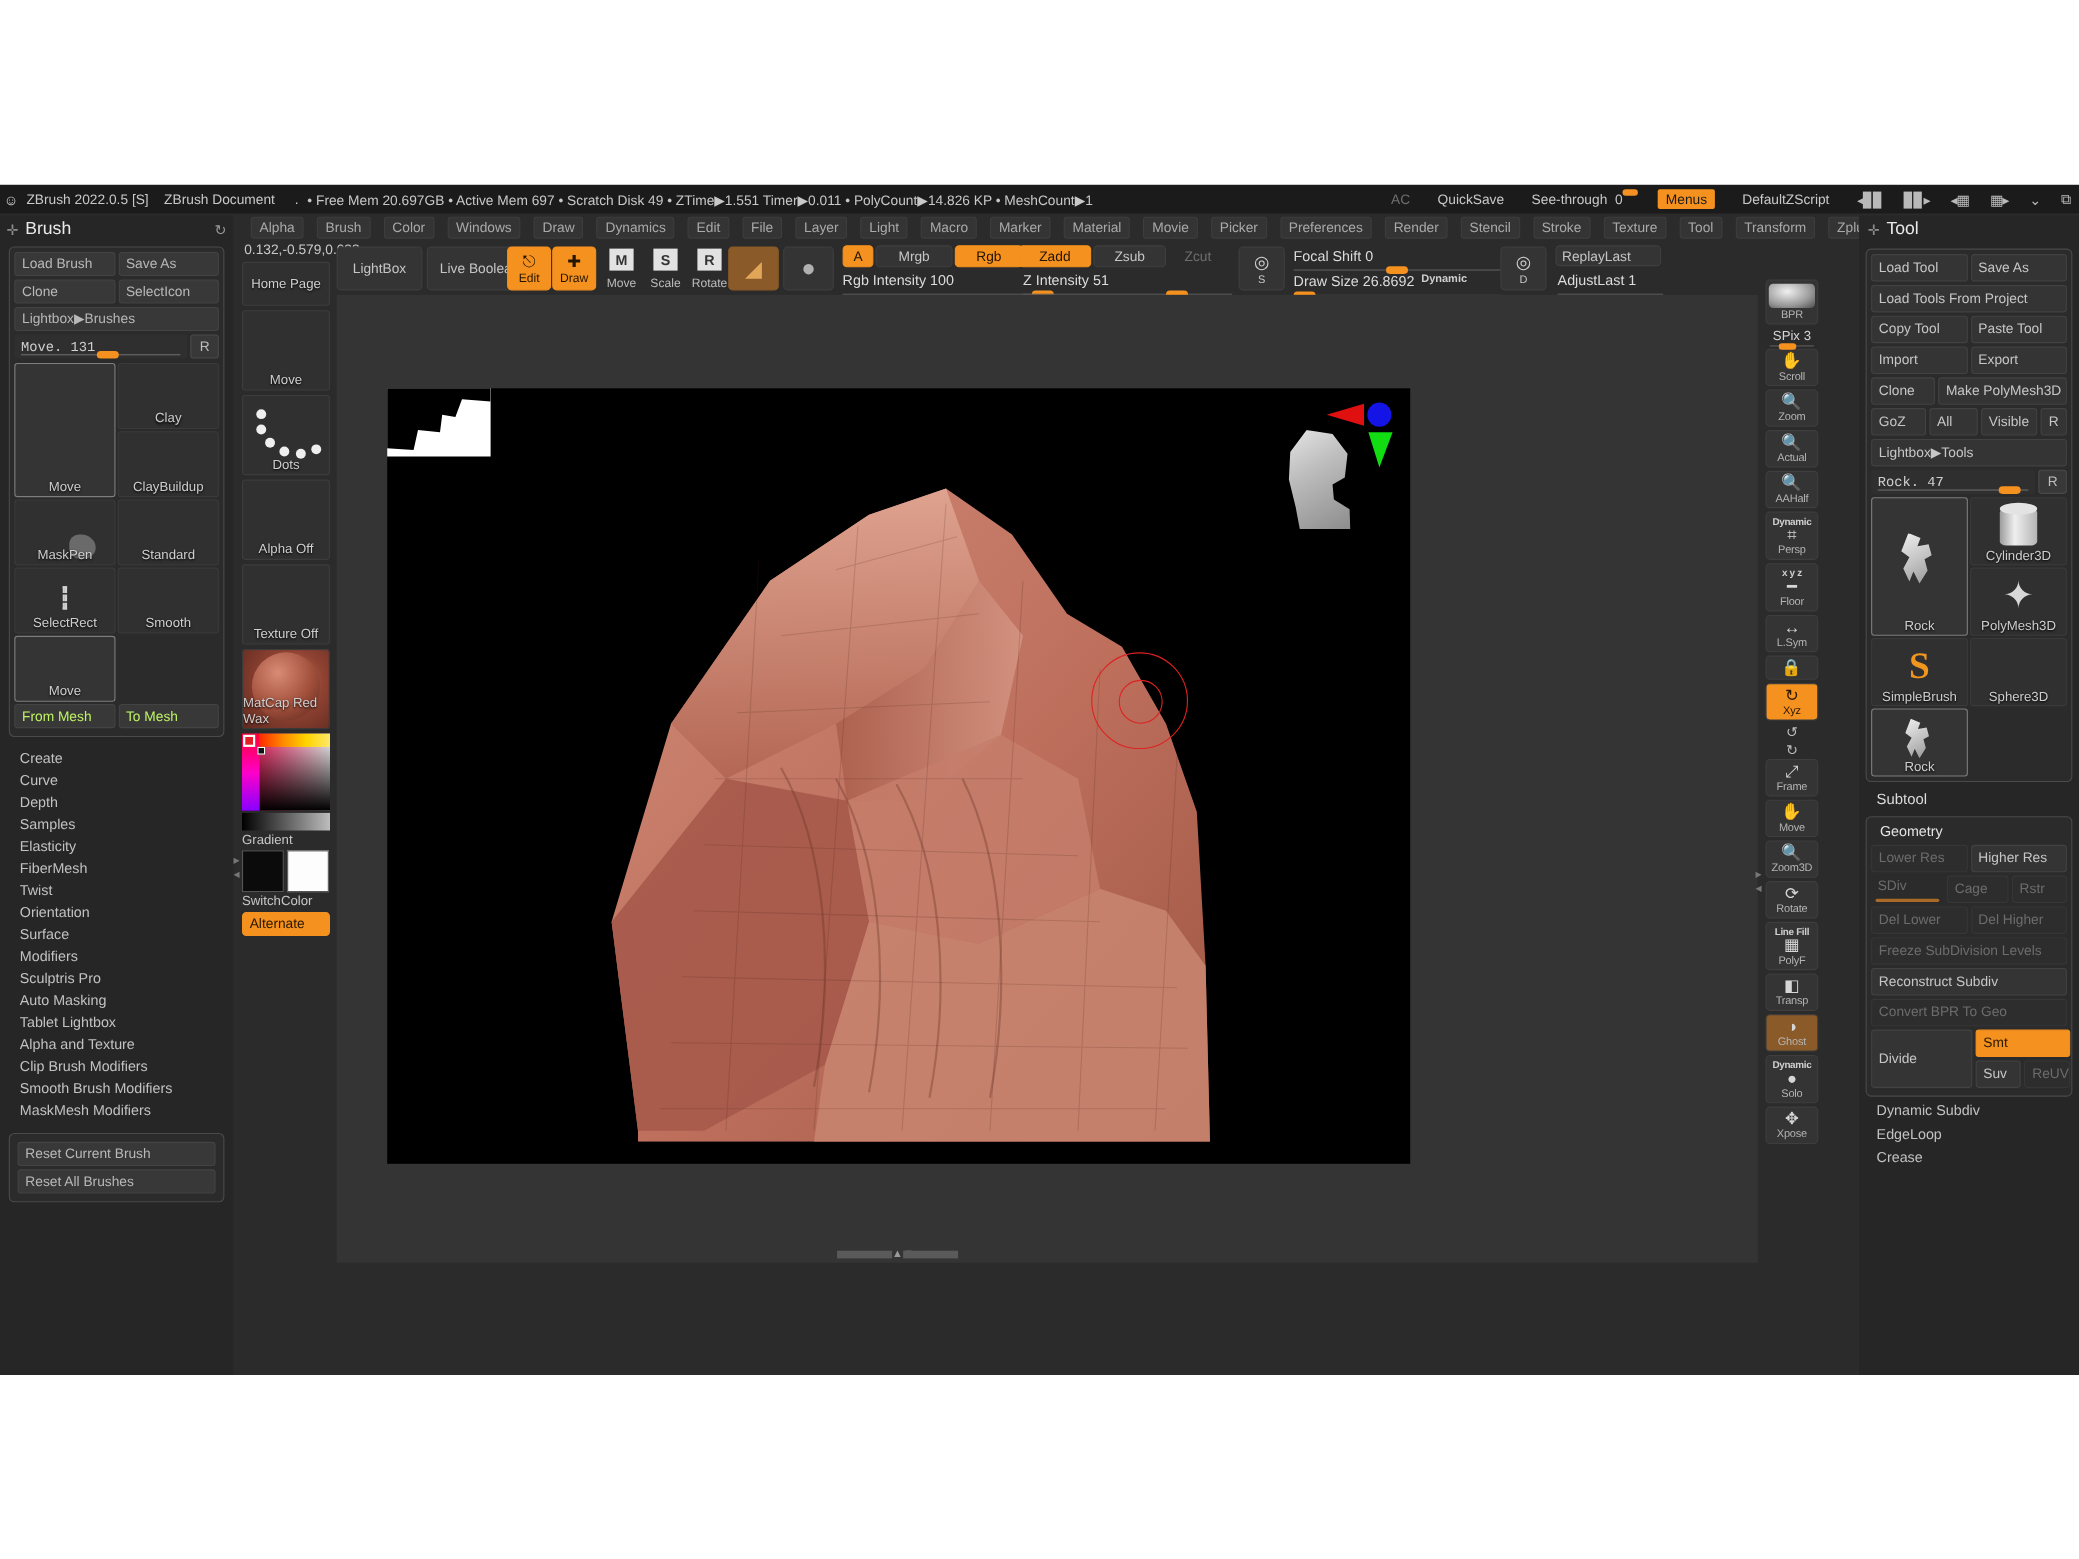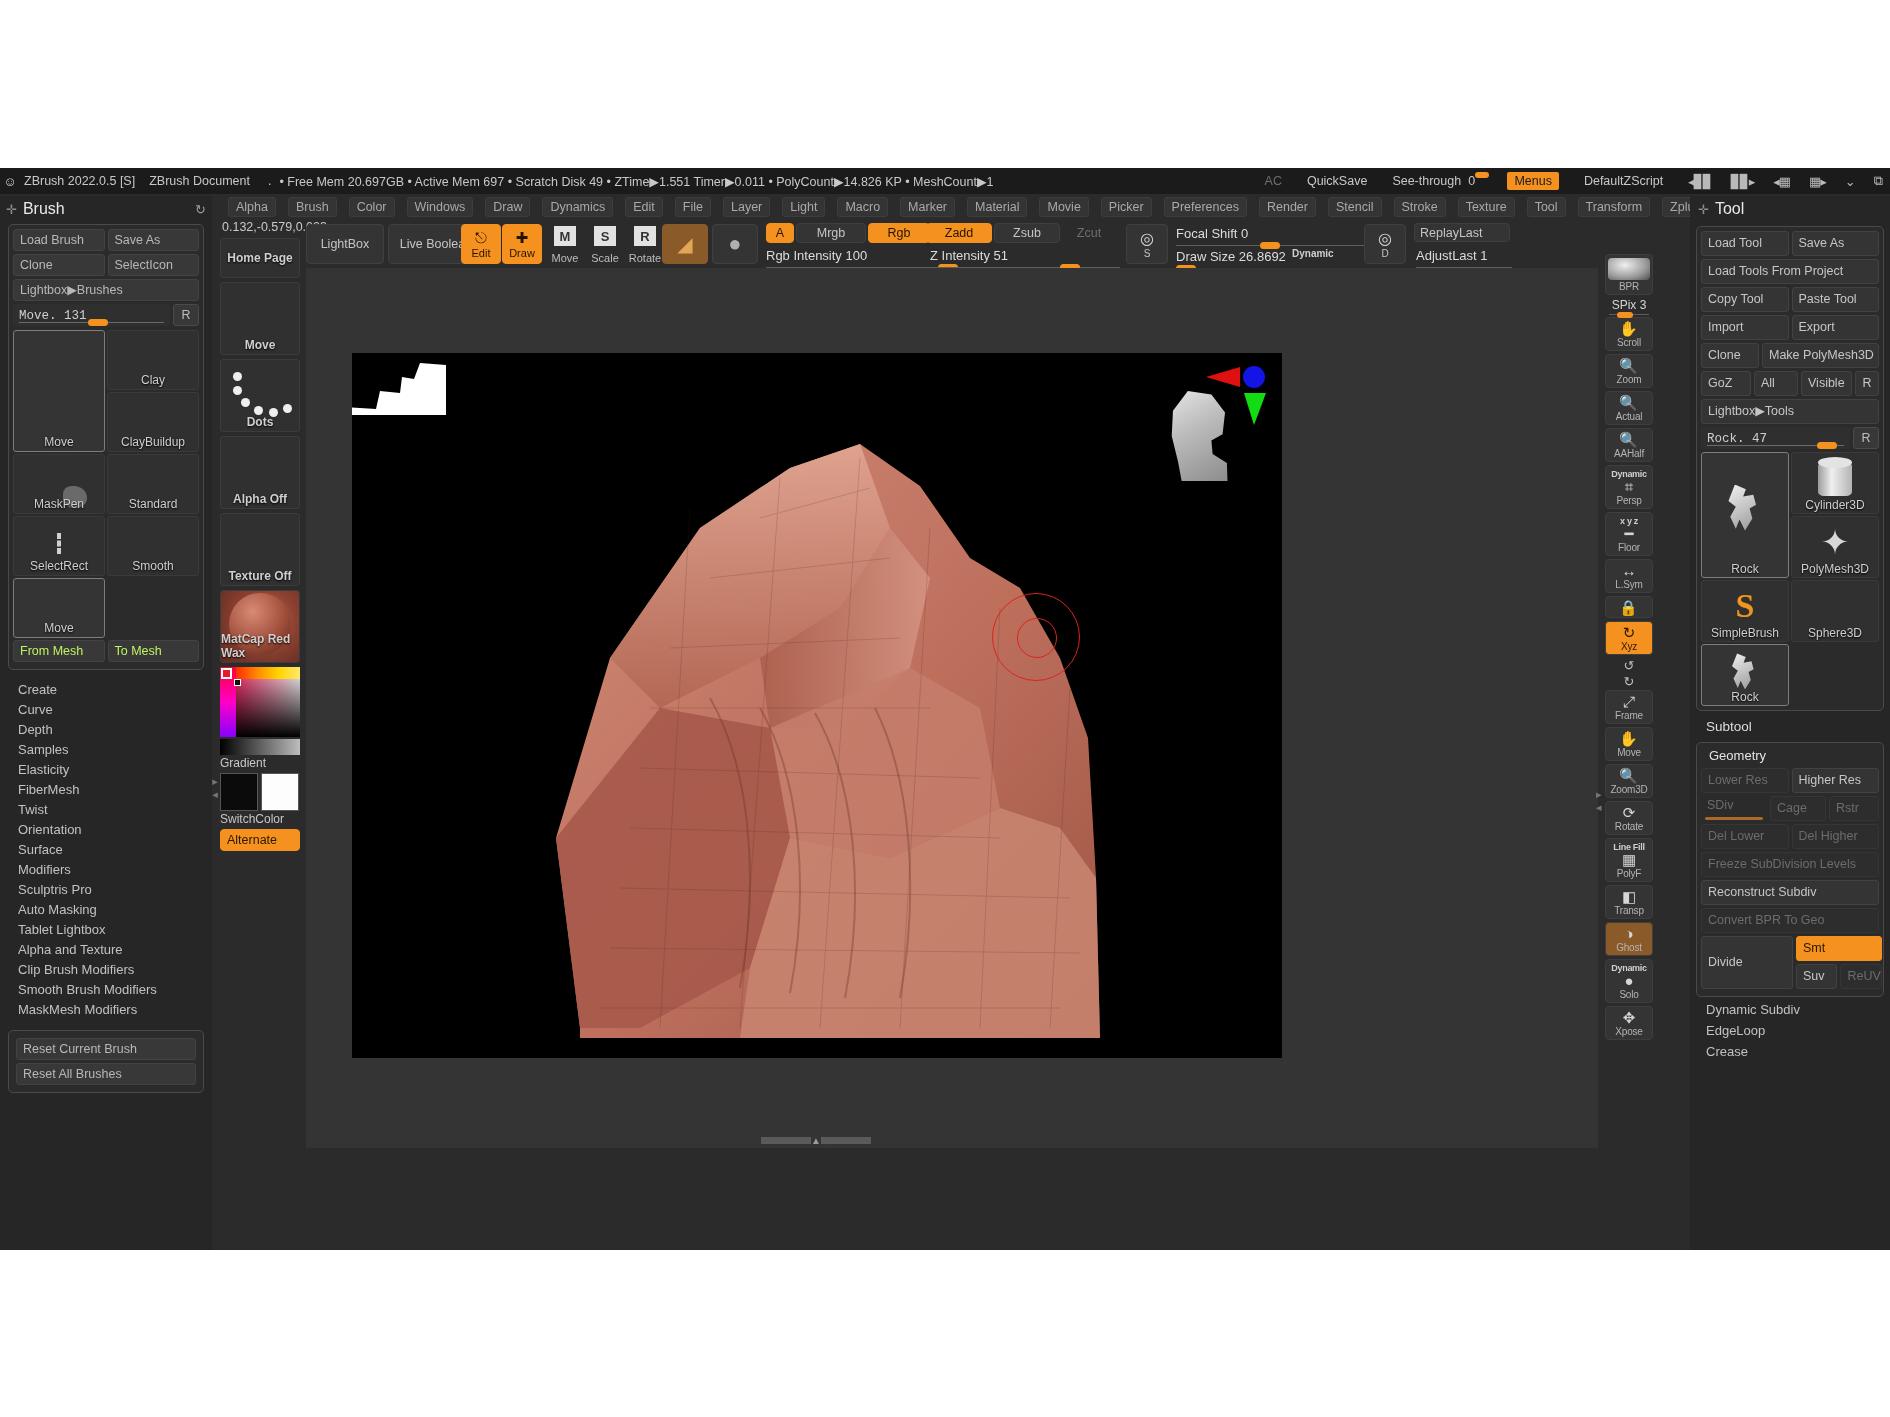--- a/index.html
+++ b/index.html
@@ -66,21 +66,21 @@
   .menulist div { color:#c2c2c2; font-size:13px; line-height:20px; }
 
   .resetbox { margin:10px 8px 0 8px; border:1px solid #4a4a4a; border-radius:5px; padding:7px; background:#2b2b2b;}
 
   
   .c2 { position:absolute; left:220px; top:52px; width:84px; }
   .c2 .cbtn { width:80px; background:#343434; border:1px solid #3f3f3f; border-radius:4px; color:#c5c5c5;
               font-size:12.5px; text-align:center; padding:7px 0; margin-bottom:4px;}
   .c2 .ccell { position:relative; width:80px; height:73px; background:#303030; border:1px solid #3c3c3c;
                border-radius:3px; margin-bottom:4px; overflow:hidden; display:flex; align-items:flex-end; justify-content:center;}
-  .c2 .ccell .cl { font-size:12px; color:#cfcfcf; padding-bottom:2px; z-index:2; text-shadow:0 1px 2px #000;font-weight:bold;}
+  .c2 .ccell .cl { font-size:12px; color:#cfcfcf; padding-bottom:2px; z-index:2; text-shadow:0 1px 2px #000;}
   .coords { position:absolute; left:222px; top:52px; color:#c9c9c9; font-size:12.5px; }
 
   .matcap { position:absolute; inset:0; background:radial-gradient(circle at 58% 40%, #c97a68, #8f4232 45%, #5e2a20 100%);}
   .matcap .inner{ position:absolute; left:50%; top:46%; transform:translate(-50%,-50%); width:62px;height:62px;border-radius:50%;
                   background:radial-gradient(circle at 38% 30%, #d98b76, #a04f3b 55%, #59251b 100%);}
   .dotsicon { position:absolute; inset:0; }
   .dotsicon i { position:absolute; width:9px; height:9px; border-radius:50%; background:#efefef;}
 
   .colorbox { width:80px; height:70px; position:relative; margin-bottom:2px;
               background:linear-gradient(to bottom, rgba(0,0,0,0), #000),

